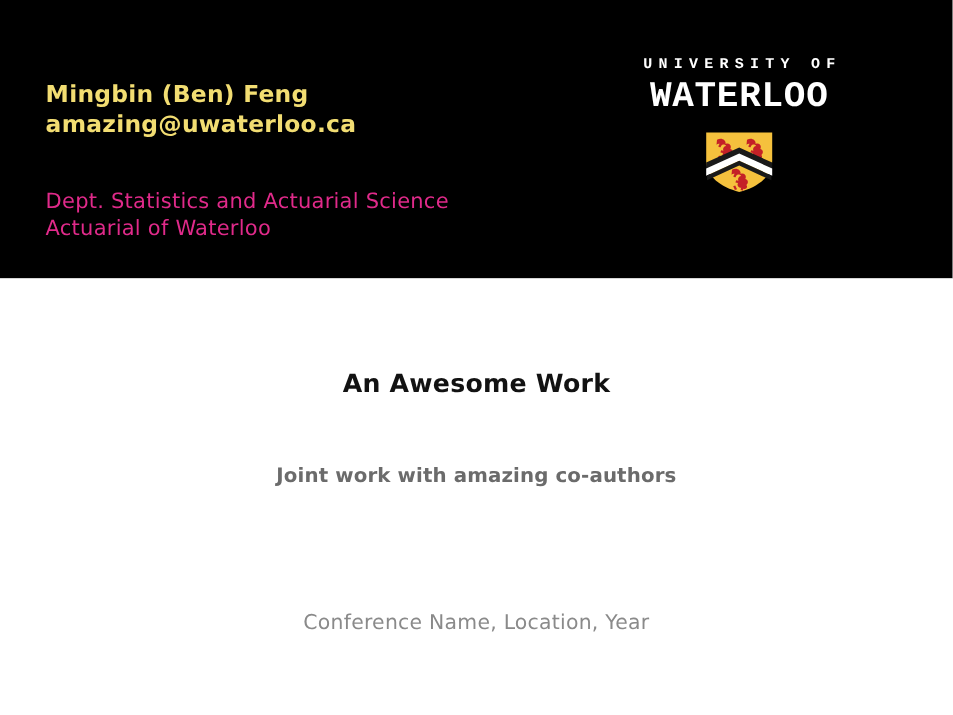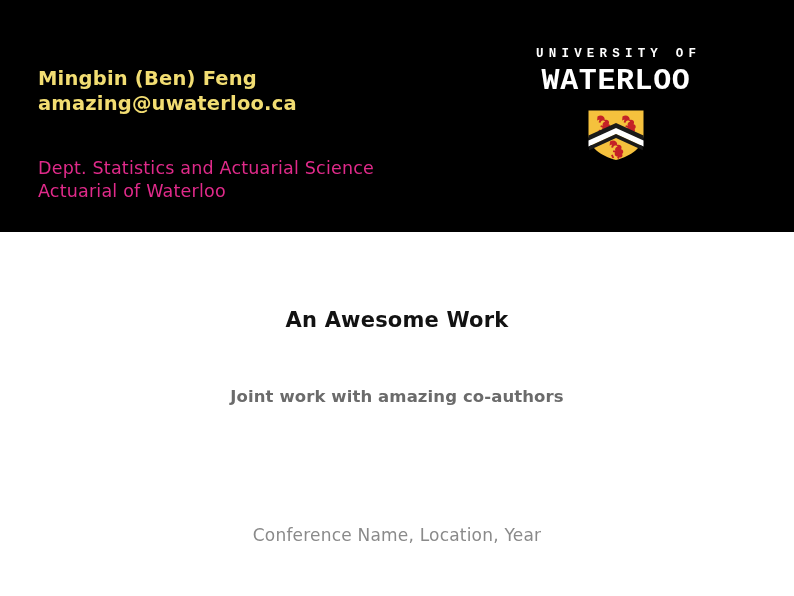--- a/index.html
+++ b/index.html
@@ -132,21 +132,20 @@
     position: absolute;
     left: 0;
     top: 277px;
     width: 794px;
     text-align: center;
     font-family: "DejaVu Sans", sans-serif;
     font-weight: normal;
     font-size: 17px;
     color: #8a8a8a;
     letter-spacing: 0.2px;
-    margin-top: 16px;
   }
 </style>
 </head>
 <body>
 
 <div class="slide">
 
   <div class="header-band">
 
     <div class="author-block">

